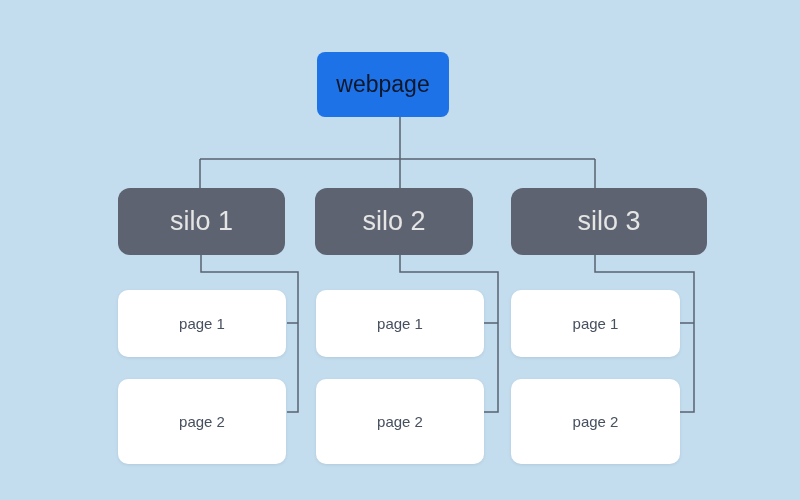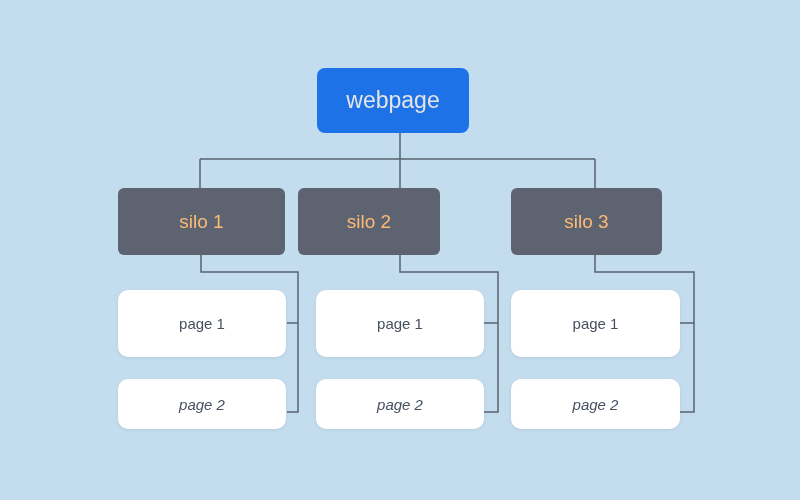--- a/index.html
+++ b/index.html
@@ -11,39 +11,39 @@
   
   .connectors{position:absolute;left:0;top:0;z-index:1;}
   .connectors path{fill:none;stroke:#5a6270;stroke-width:1.5;}
   
   .node{
     position:absolute;z-index:2;
     display:flex;align-items:center;justify-content:center;
     box-sizing:border-box;
   }
   .node-root{
-    left:317px;top:52px;width:152px;height:65px;
+    left:317px;top:52px;width:132px;height:65px;
     background:#1e72e8;border-radius:8px;
-    color:#e5e5e5;font-size:23px;margin-top:16px;
+    color:#0f172a;font-size:23px;
   }
   .node-silo{
     top:188px;height:67px;
-    background:#5d6370;border-radius:6px;
-    color:#fdba74;font-size:19px;
+    background:#5d6370;border-radius:12px;
+    color:#e5e5e5;font-size:27px;
   }
   .silo-1{left:118px;width:167px;}
-  .silo-2{left:298px;width:142px;text-align:right;}
-  .silo-3{left:511px;width:151px;}
+  .silo-2{left:315px;width:158px;text-align:right;}
+  .silo-3{left:511px;width:196px;}
   .node-page{
     background:#ffffff;border-radius:10px;
     color:#47505f;font-size:15px;
     box-shadow:0 1px 3px rgba(80,100,130,.15);
   }
   .row-1{top:290px;height:67px;}
-  .row-2{top:379px;height:50px;font-style:italic;}
+  .row-2{top:379px;height:85px;}
   .col-1{left:118px;width:168px;}
   .col-2{left:316px;width:168px;}
   .col-3{left:511px;width:169px;}
   
   .logo{position:absolute;left:18px;top:10px;z-index:3;width:120px;}
   .logo svg{display:block;}
   .logo .brand{
     fill:#ffffff;font-family:"Liberation Sans",sans-serif;
     font-size:33px;font-weight:bold;letter-spacing:1px;
   }

